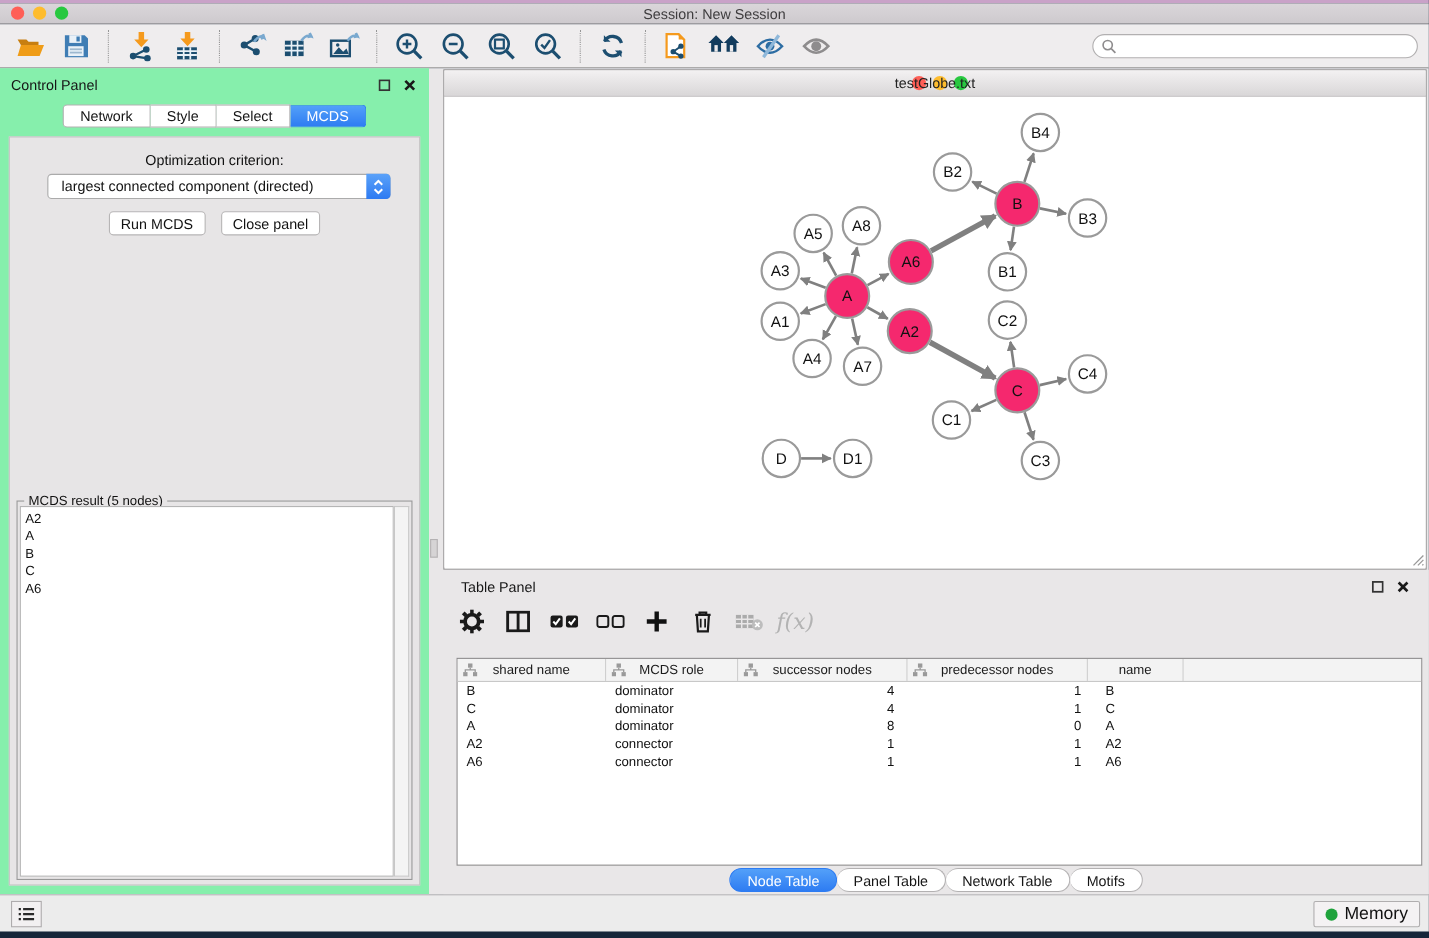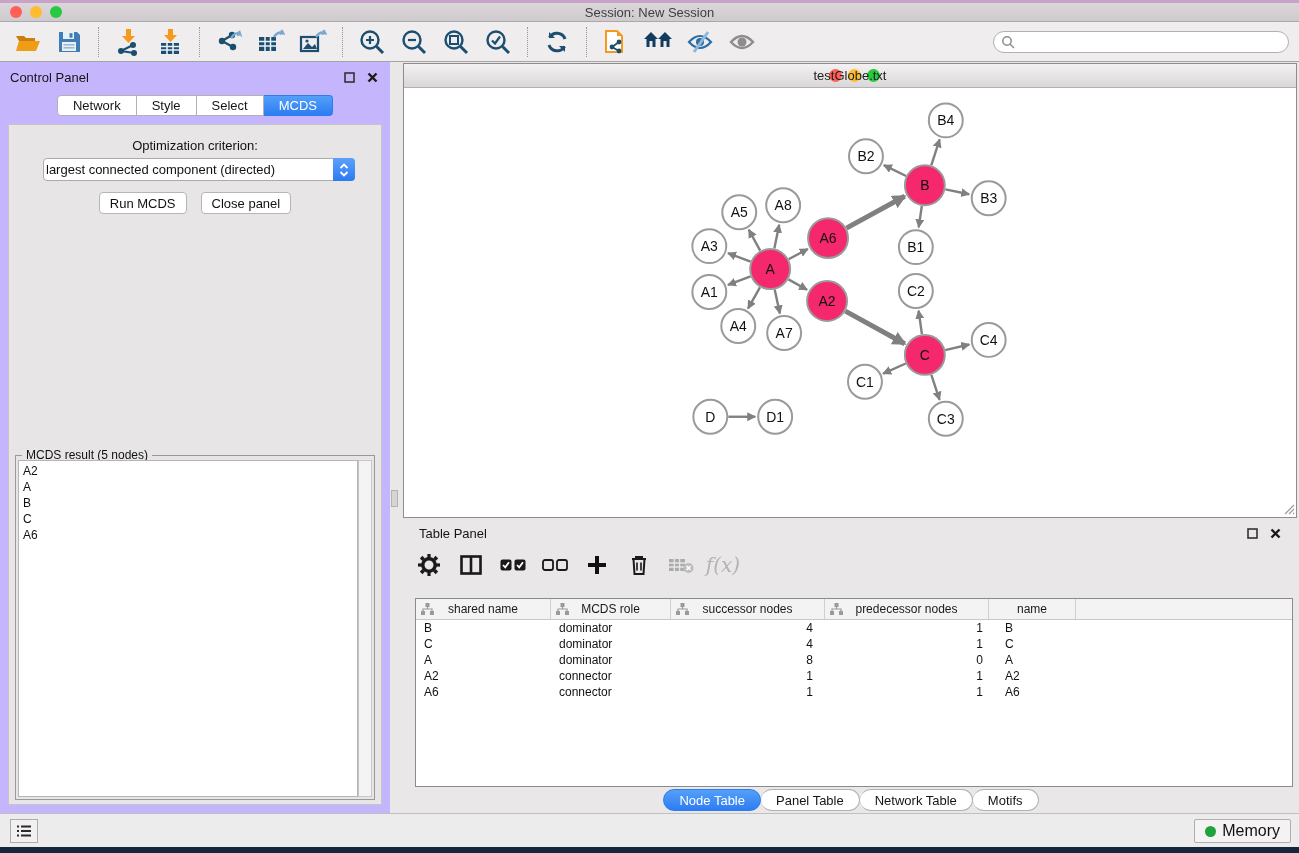--- a/index.html
+++ b/index.html
@@ -27,38 +27,38 @@
   #search-field { margin-left:auto; margin-right:10px; width:296px; height:22px;
     background:#fff; border:1px solid #b2b0b1; border-radius:11px;
     display:flex; align-items:center; padding-left:7px; }
   #search-field input { border:none; outline:none; flex:1; font-size:12px; background:transparent; padding-left:5px;
     font-family:"Liberation Sans", sans-serif; }
 
   
   #main { left:0; top:62px; width:1299px; height:751px; background:#e9e7e8; }
 
   
-  #control-panel { left:0; top:0; width:390px; height:751px; background:#c4b5fd; }
+  #control-panel { left:0; top:0; width:390px; height:751px; background:#86efac; }
   .panel-head { height:30px; display:flex; align-items:center; padding:0 10px; }
   .panel-title { font-size:13px; color:#161616; }
   .panel-head .spacer { flex:1; }
   .mini-ico { width:16px; height:16px; display:flex; align-items:center; justify-content:center; margin-left:7px; }
   #cp-tabs { position:absolute; left:0; top:33px; width:390px; display:flex; justify-content:center; }
   .seg-group { display:flex; }
   .seg { font-size:13px; color:#151515; background:#fff; border:1px solid #b3b1b2;
     border-left:none; padding:2px 15px; height:21px; display:flex; align-items:center; }
   .seg:first-child { border-left:1px solid #b3b1b2; border-radius:4px 0 0 4px; }
   .seg:last-child { border-radius:0 4px 4px 0; }
   .seg.sel { background:linear-gradient(#53a0f9,#2e7cf2); color:#fff; border-color:#2e7cf2; }
   #cp-body { position:absolute; left:8px; top:62px; width:374px; height:681px;
     background:#e7e5e6; border:1px solid #c6c4c5; }
   #opt-label { position:absolute; left:0; top:13px; width:100%; text-align:center; font-size:13px; color:#111; }
   #criterion-select { position:absolute; left:34px; top:33px; width:312px; height:23px;
     background:#fff; border:1px solid #ababab; border-radius:4px; display:flex; align-items:center; }
-  #criterion-select .val { flex:1; font-size:13px; color:#111; padding-left:2px; white-space:nowrap; }
+  #criterion-select .val { flex:1; font-size:13px; color:#111; padding-left:12px; white-space:nowrap; }
   #criterion-select .stepper { width:22px; height:23px; margin:-1px -1px -1px 0;
     background:linear-gradient(#5ba2f9,#2d7af2); border-radius:0 4px 4px 0;
     display:flex; align-items:center; justify-content:center; }
   .btn { background:#fff; border:1px solid #b7b5b6; border-radius:4px; height:22px;
     font-size:13px; color:#111; display:inline-flex; align-items:center; padding:0 10px; }
   #cp-buttons { position:absolute; left:0; top:66px; width:100%; display:flex; justify-content:center; gap:14px; }
   #mcds-fieldset { position:absolute; left:6px; top:330px; width:360px; height:345px;
     border:1px solid #999; }
   #mcds-legend { position:absolute; left:6px; top:-8px; background:#e7e5e6; padding:0 4px; font-size:12px; color:#111; }
   #mcds-list { position:absolute; left:2px; top:4px; right:16px; bottom:2px; background:#fff; border:1px solid #b5b5b5;

